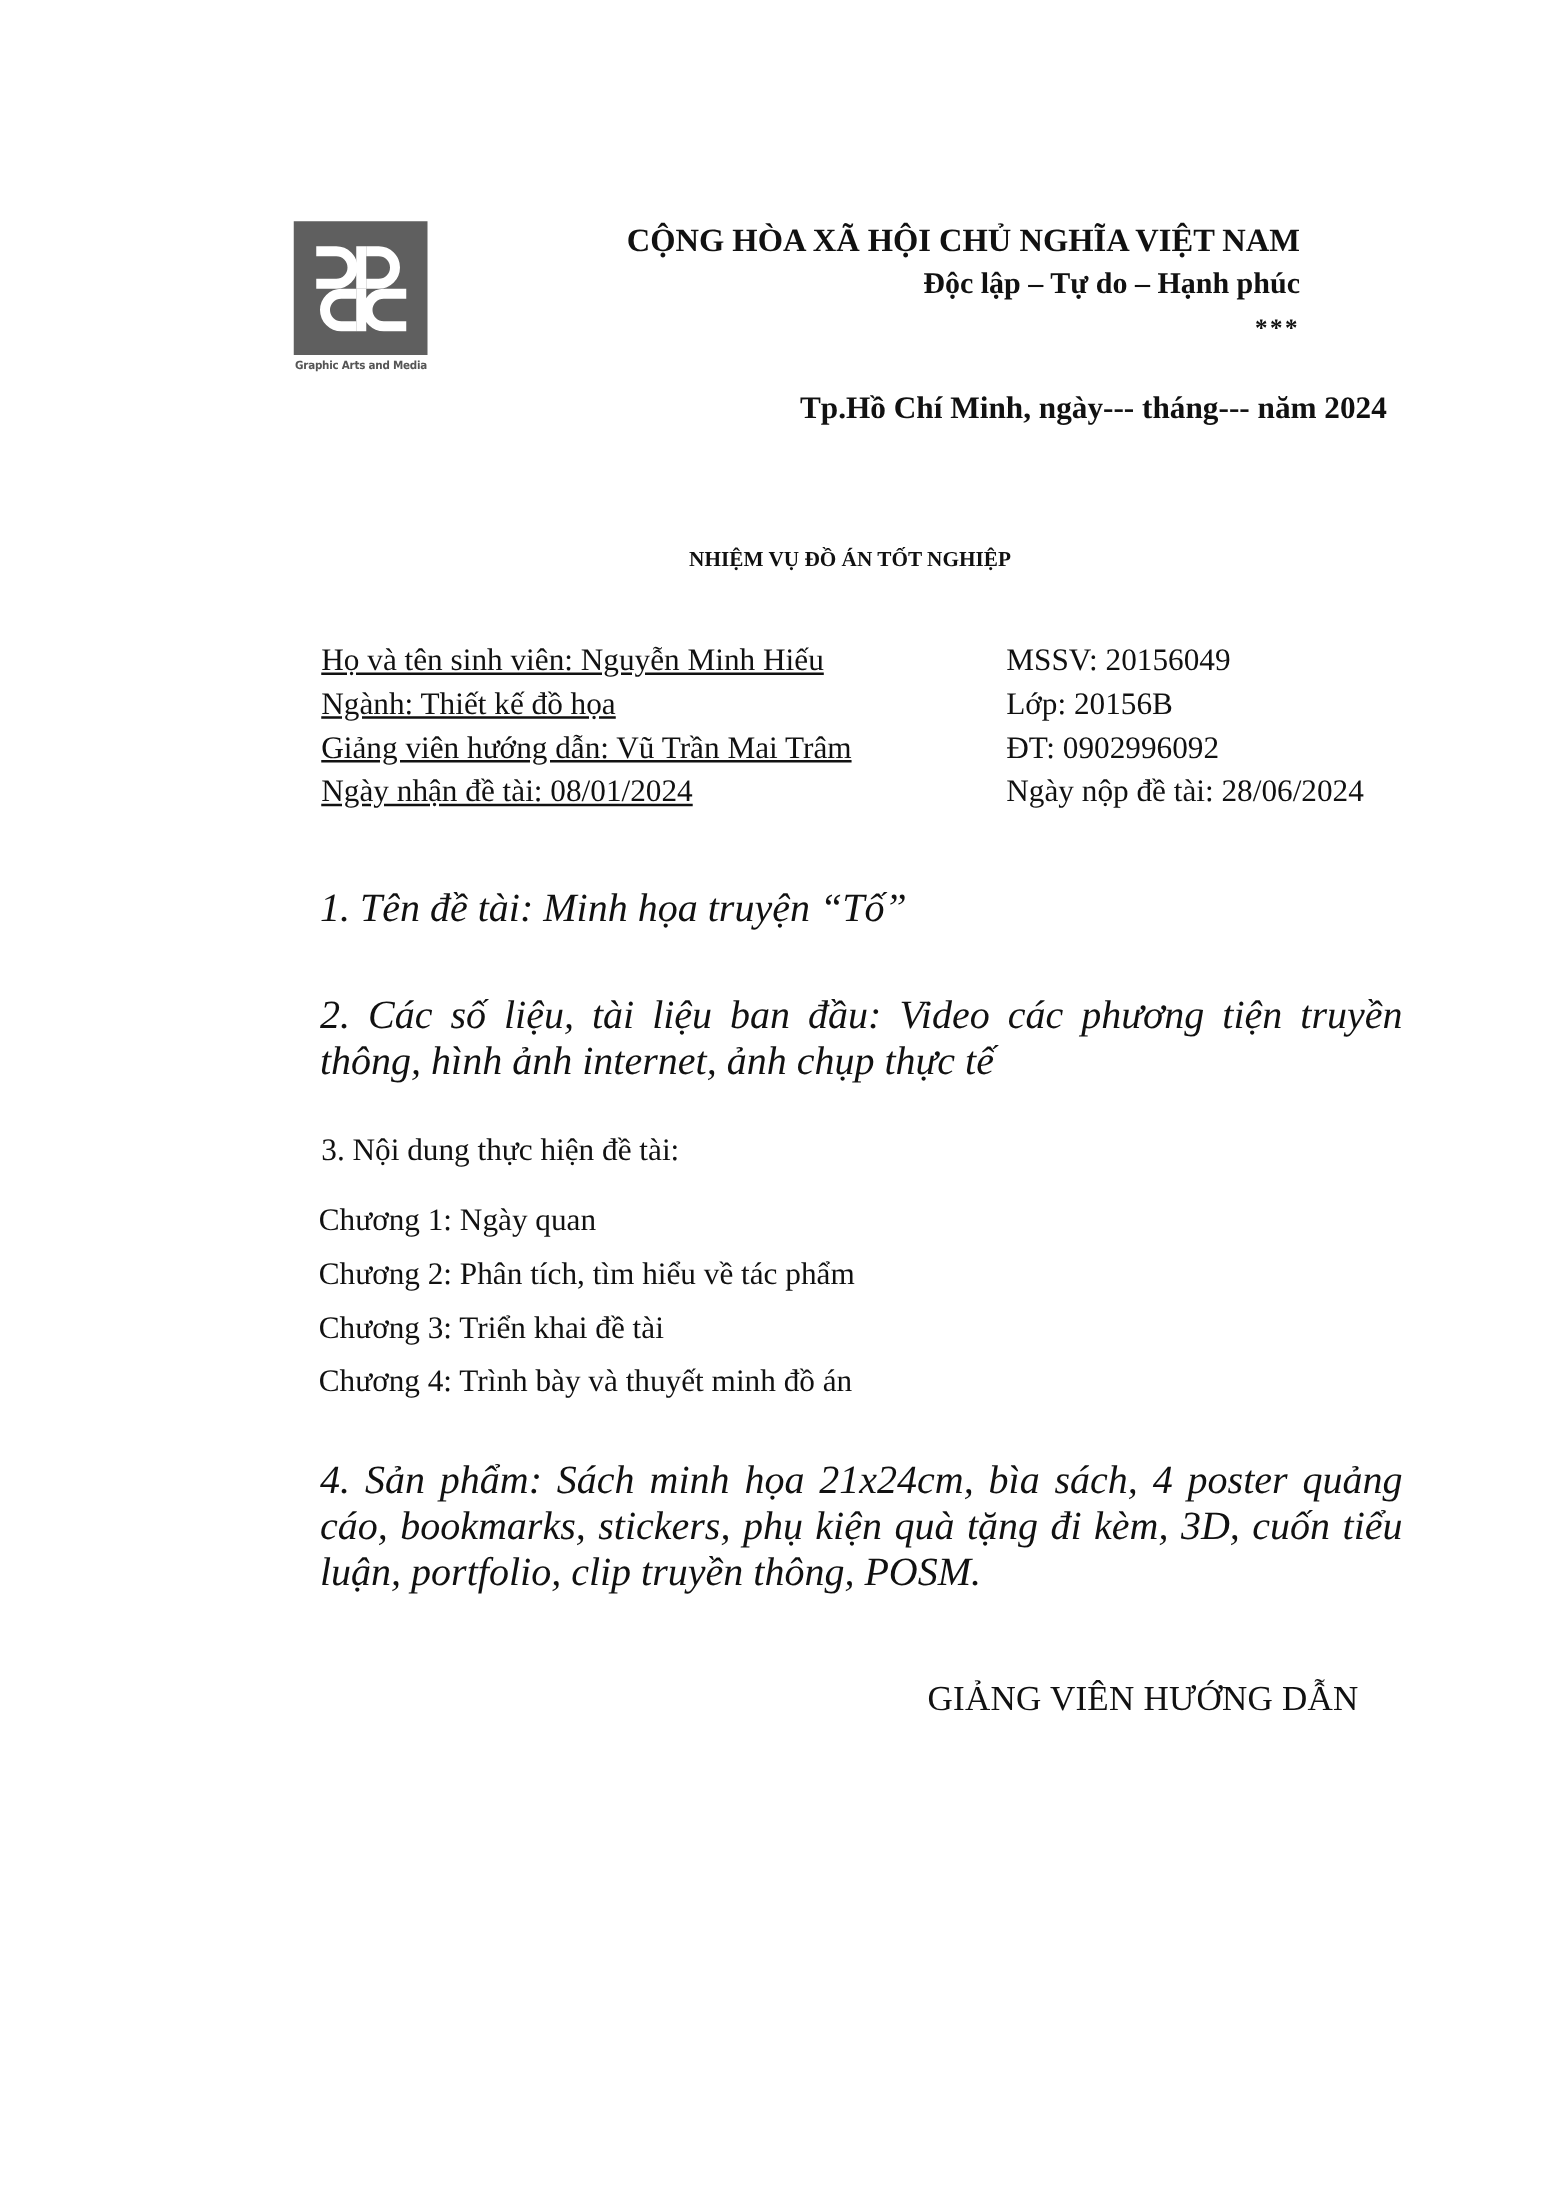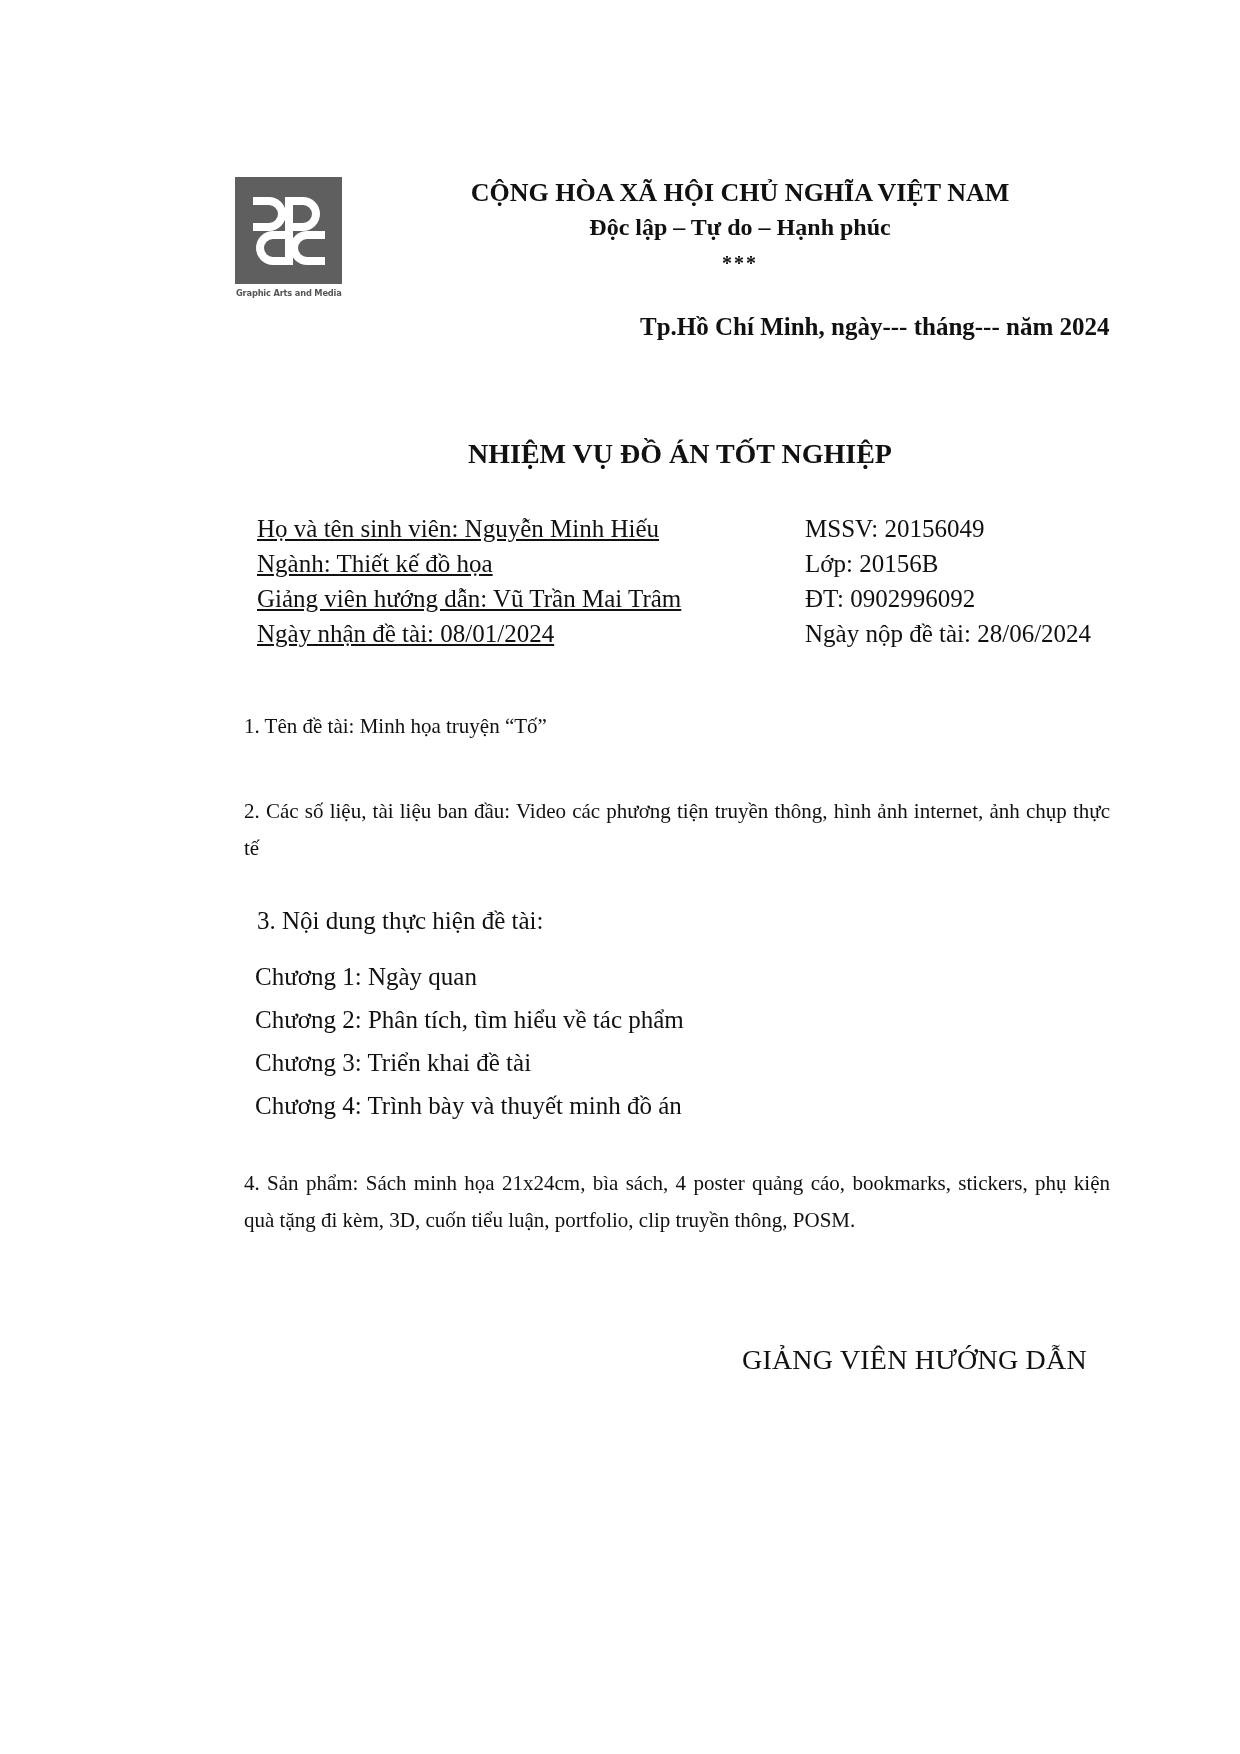--- a/index.html
+++ b/index.html
@@ -15,35 +15,35 @@
     background: #5f5f5f;
   }
   .logo-box svg { display: block; }
   .logo-caption {
     position: absolute; left: 236px; top: 288px; width: 106px;
     font-family: "DejaVu Sans", "Liberation Sans", sans-serif;
     font-size: 9px; font-weight: bold; color: #555555; letter-spacing: -0.2px;
     white-space: nowrap; transform: scaleX(0.92); transform-origin: left top;
   }
   .hdr {
-    position: absolute; left: 440px; width: 600px; text-align: center;
+    position: absolute; left: 440px; width: 600px; text-align: right;
     font-weight: bold;
   }
   .hdr-1 { top: 178px; font-size: 26px; }
   .hdr-2 { top: 214px; font-size: 24px; }
   .hdr-3 { top: 252px; font-size: 20px; letter-spacing: 2px; }
   .date-line { left: 640px; top: 313px; font-size: 25px; font-weight: bold; }
   .doc-title {
     position: absolute; left: 400px; width: 560px; top: 438px; text-align: center;
-    font-size: 28px; font-weight: bold;
+    font-size: 17px; font-weight: bold;
   }
   .info { font-size: 25px; }
   .col-l { left: 257px; text-decoration: underline; }
   .col-r { left: 805px; }
-  .para { position: absolute; left: 244px; width: 866px; font-size: 21px; line-height: 37px; text-align: justify; }
+  .para { position: absolute; left: 256px; width: 866px; font-size: 32px; line-height: 37px; text-align: justify; font-style: italic; }
   .chap { left: 255px; font-size: 25px; }
   .sign { left: 742px; top: 1344px; font-size: 28px; letter-spacing: 0.2px; }
 </style>
 </head>
 <body>
 
 <div class="logo-box">
   <svg width="107" height="107" viewBox="0 0 107 107" xmlns="http://www.w3.org/2000/svg">
 
     <path d="M18 20 H34 A17 17 0 0 1 34 54 H18 V46 H34 A9 9 0 0 0 34 28 H18 Z" fill="#ffffff"></path>

